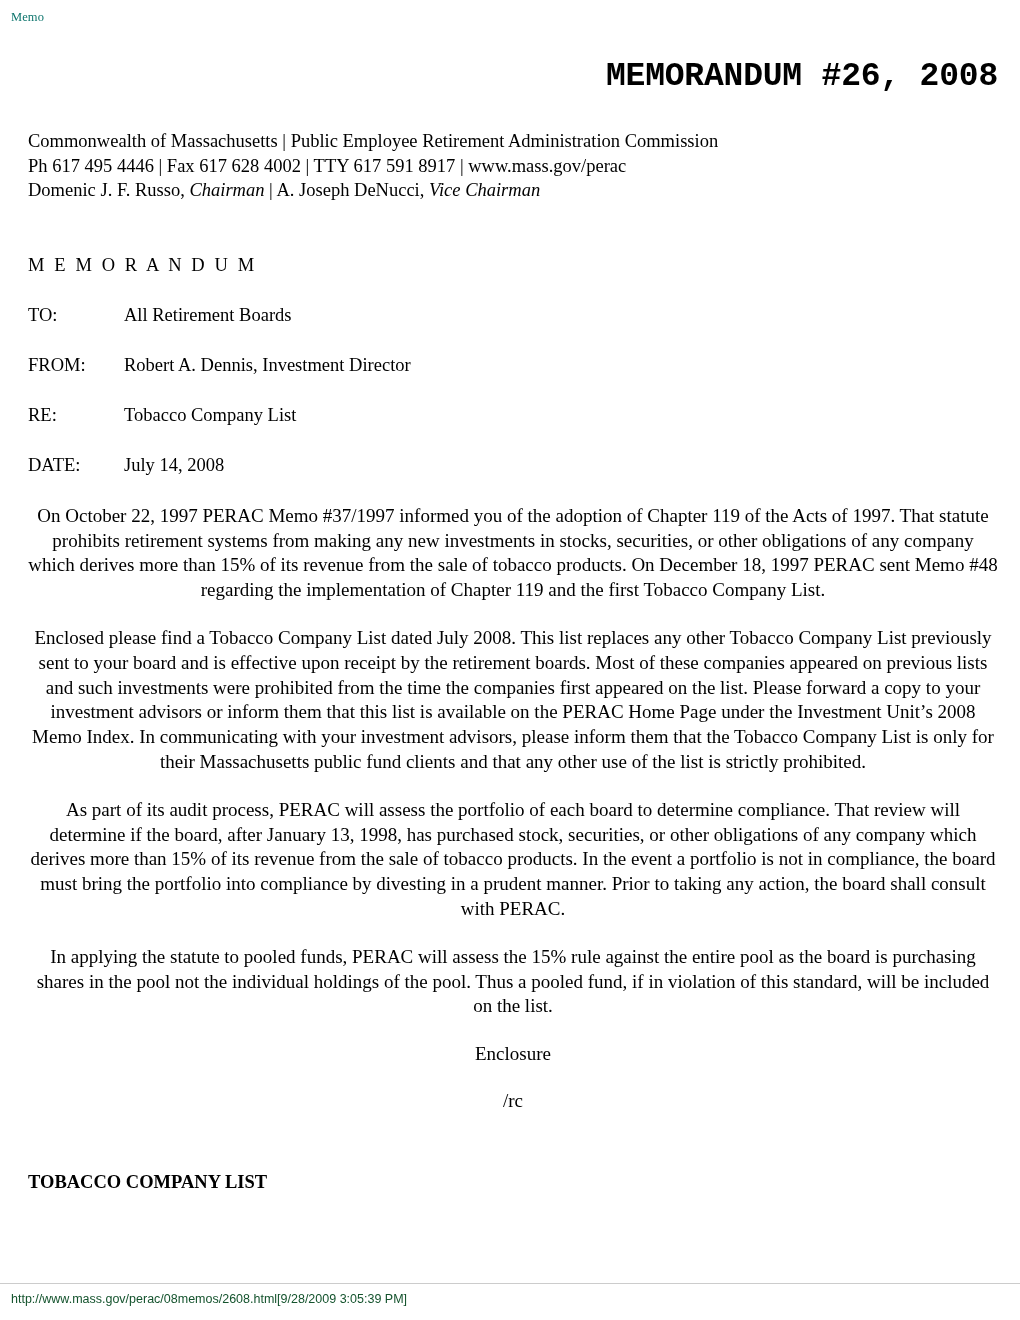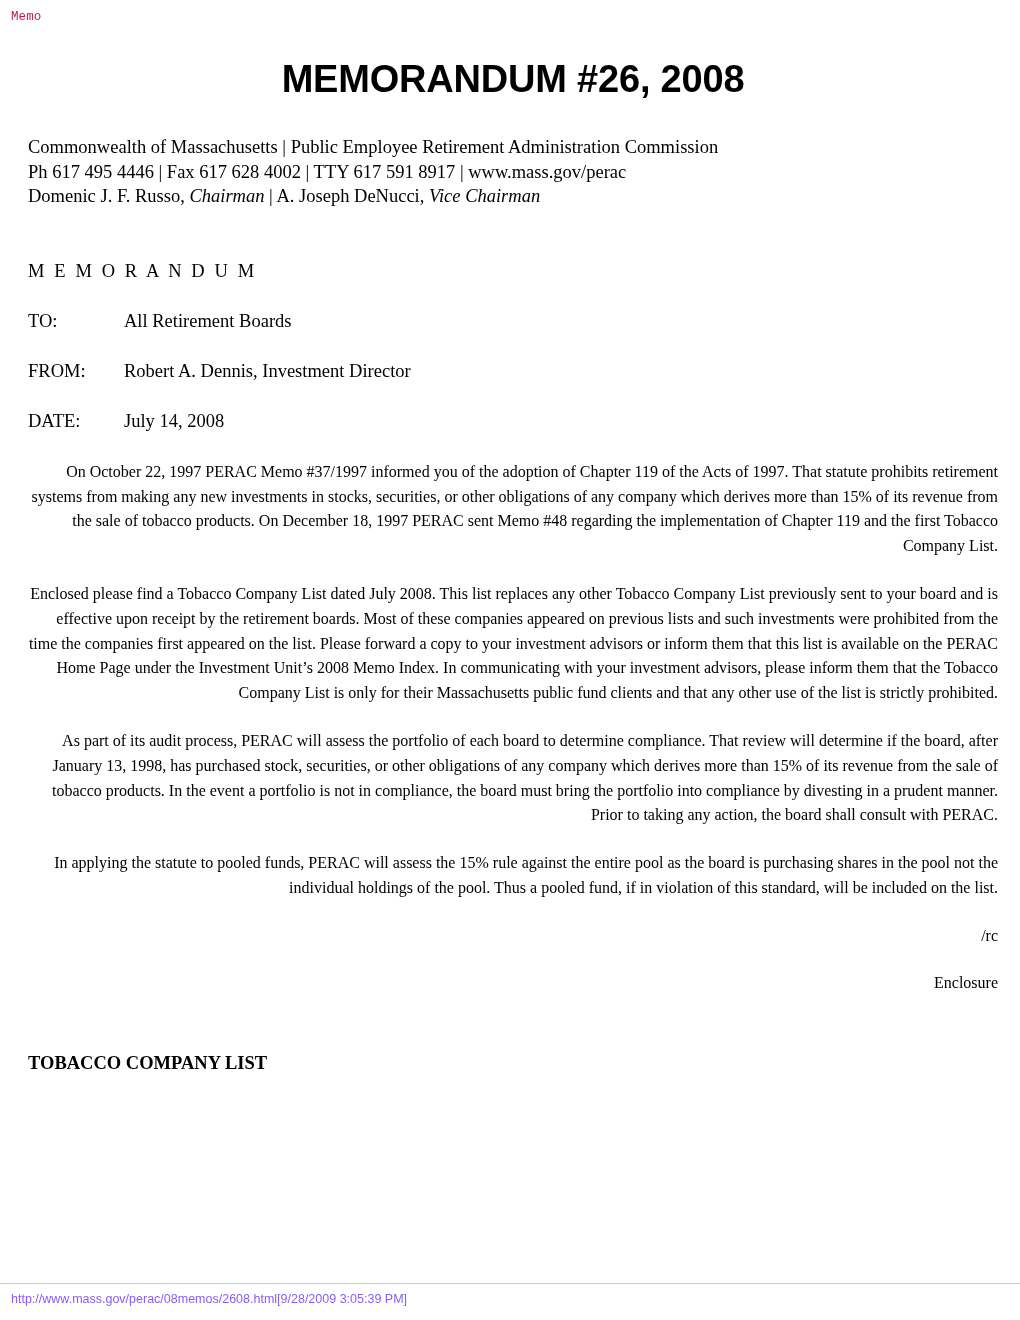--- a/index.html
+++ b/index.html
@@ -18,36 +18,36 @@
   .page {
     position: relative;
     width: 1020px;
     height: 1320px;
     box-sizing: border-box;
   }
   .browser-label {
     position: absolute;
     top: 10px;
     left: 11px;
-    font-family: Liberation Mono, monospace;
+    font-family: Liberation Serif, serif;
     font-size: 12.5px;
-    color: #be185d;
+    color: #0f766e;
     letter-spacing: 0.1px;
   }
   .content {
     position: absolute;
     top: 58px;
     left: 28px;
     right: 22px;
   }
   h1.doc-title {
-    font-family: Liberation Sans, sans-serif;
-    font-size: 38px;
+    font-family: Liberation Mono, monospace;
+    font-size: 33px;
     font-weight: bold;
-    text-align: center;
+    text-align: right;
     margin: 0 0 34px 0;
     letter-spacing: -0.2px;
   }
   .letterhead {
     font-size: 18.5px;
     line-height: 24.6px;
     margin-bottom: 0;
     margin-top: 14px;
   }
   .letterhead div {
@@ -62,40 +62,40 @@
   .field-row {
     font-size: 18.5px;
     margin-bottom: 28px;
     line-height: 22px;
   }
   .field-label {
     display: inline-block;
     width: 96px;
   }
   p.body-par {
-    font-size: 16px;
+    font-size: 19px;
     line-height: 24.8px;
     margin: 15px 0 23px 0;
-    text-align: right;
+    text-align: center;
   }
   p.short {
     margin-bottom: 22px;
   }
   .tobacco-head {
     font-size: 18.5px;
     font-weight: bold;
     margin-top: 58px;
   }
   .footer-url {
     position: absolute;
     left: 11px;
     bottom: 14px;
     font-family: "Liberation Sans", sans-serif;
     font-size: 12.5px;
-    color: #8b5cf6;
+    color: #14532d;
   }
   .rule {
     position: absolute;
     left: 0;
     right: 0;
     bottom: 36px;
     border-top: 1px solid #cccccc;
   }
   i { }
 </style>
@@ -120,29 +120,32 @@
 
     <div class="memo-word">M E M O R A N D U M</div>
 
     <div class="field-row">
       <span class="field-label">TO:</span><span>All Retirement Boards</span>
     </div>
     <div class="field-row">
       <span class="field-label">FROM:</span><span>Robert A. Dennis, Investment Director</span>
     </div>
     <div class="field-row">
+      <span class="field-label">RE:</span><span>Tobacco Company List</span>
+    </div>
+    <div class="field-row">
       <span class="field-label">DATE:</span><span>July 14, 2008</span>
     </div>
 
     <p class="body-par">On October 22, 1997 PERAC Memo #37/1997 informed you of the adoption of Chapter 119 of the Acts of 1997.  That statute prohibits retirement systems from making any new investments in stocks, securities, or other obligations of any company which derives more than 15% of its revenue from the sale of tobacco products.  On December 18, 1997 PERAC sent Memo #48 regarding the implementation of Chapter 119 and the first Tobacco Company List.</p>
     <p class="body-par">Enclosed please find a Tobacco Company List dated July 2008.  This list replaces any other Tobacco Company List previously sent to your board and is effective upon receipt by the retirement boards.  Most of these companies appeared on previous lists and such investments were prohibited from the time the companies first appeared on the list.  Please forward a copy to your investment advisors or inform them that this list is available on the PERAC Home Page under the Investment Unit’s 2008 Memo Index.  In communicating with your investment advisors, please inform them that the Tobacco Company List is only for their Massachusetts public fund clients and that any other use of the list is strictly prohibited.</p>
     <p class="body-par">As part of its audit process, PERAC will assess the portfolio of each board to determine compliance.  That review will determine if the board, after January 13, 1998, has purchased stock, securities, or other obligations of any company which derives more than 15% of its revenue from the sale of tobacco products.  In the event a portfolio is not in compliance, the board must bring the portfolio into compliance by divesting in a prudent manner.  Prior to taking any action, the board shall consult with PERAC.</p>
     <p class="body-par">In applying the statute to pooled funds, PERAC will assess the 15% rule against the entire pool as the board is purchasing shares in the pool not the individual holdings of the pool.  Thus a pooled fund, if in violation of this standard, will be included on the list.</p>
+    <p class="body-par short">Enclosure</p>
     <p class="body-par short">/rc</p>
-    <p class="body-par short">Enclosure</p>
 
     <div class="tobacco-head">TOBACCO COMPANY LIST</div>
 
   </div>
 
   <div class="rule"></div>
   <div class="footer-url">http://www.mass.gov/perac/08memos/2608.html[9/28/2009 3:05:39 PM]</div>
 
 </div>
 

